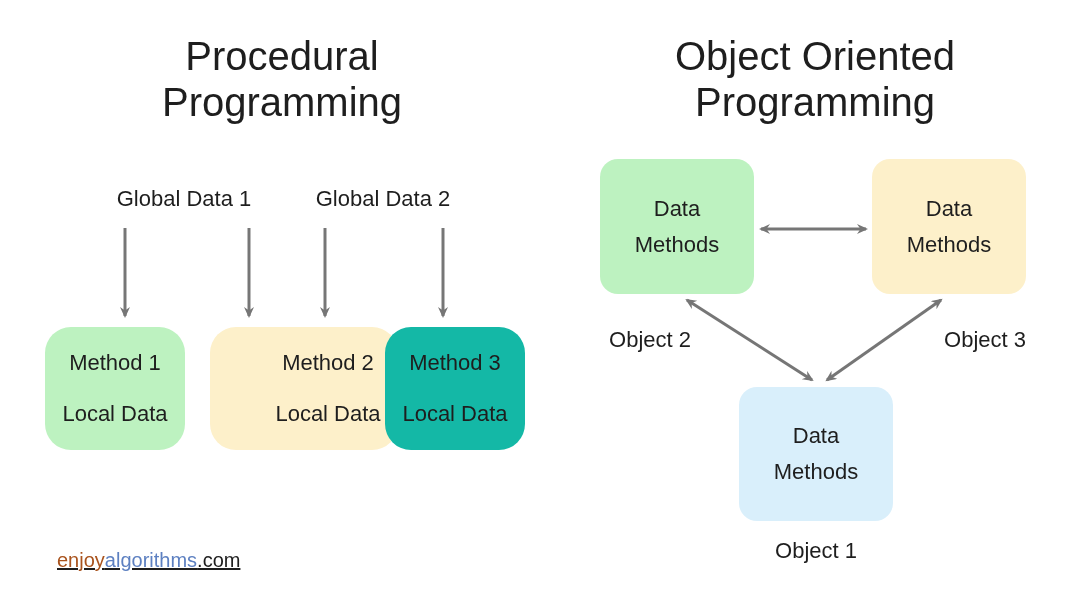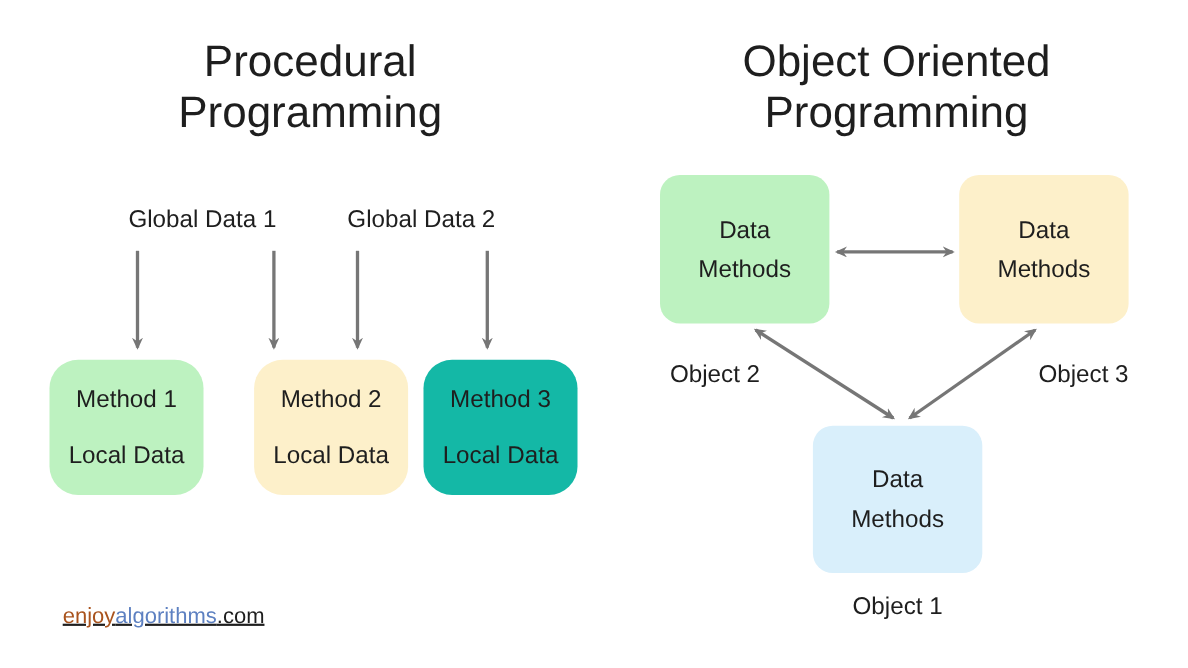--- a/index.html
+++ b/index.html
@@ -104,21 +104,21 @@
   </div>
 
   <div class="small-label" style="left:184px; top:187px;">Global Data 1</div>
   <div class="small-label" style="left:383px; top:187px;">Global Data 2</div>
 
   <div class="box method-box" style="left: 45px; top: 327px; background-color: rgb(189, 242, 192);">
     <div>Method 1</div>
     <div>Local Data</div>
   </div>
 
-  <div class="box method-box" style="left: 231px; top: 327px; background-color: rgb(253, 240, 202);">
+  <div class="box method-box" style="left: 210px; top: 327px; background-color: rgb(253, 240, 202); padding-left: 48px;">
     <div>Method 2</div>
     <div>Local Data</div>
   </div>
 
   <div class="box method-box" style="left: 385px; top: 327px; background-color: #14b8a6;">
     <div>Method 3</div>
     <div>Local Data</div>
   </div>
 
   <div class="title" style="left:815px; top:33px;">

